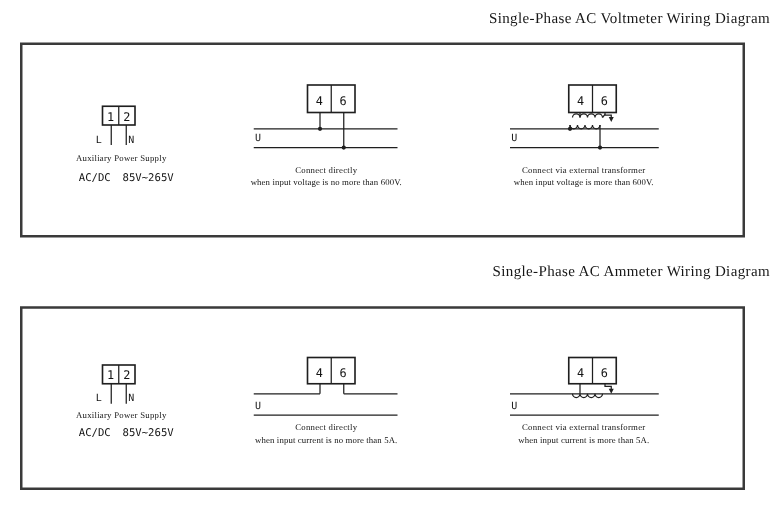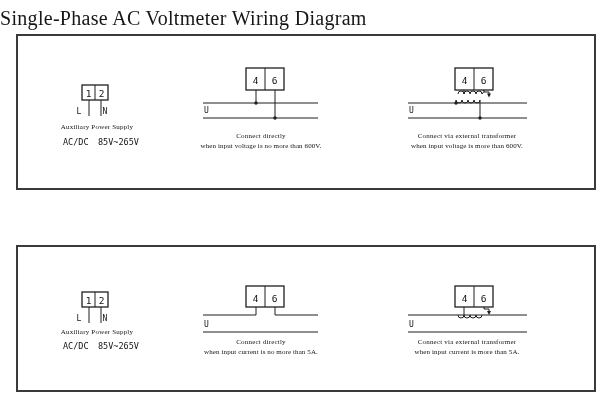--- a/index.html
+++ b/index.html
@@ -1,18 +1,18 @@
 <!DOCTYPE html>
 <html><head>
 <meta charset="utf-8">
 <style>
   html,body{margin:0;padding:0;background:#fff;}
   .page{position:relative;width:616px;height:408px;background:#ffffff;overflow:hidden;
         font-family:"Liberation Serif",serif;color:#111;}
-  .title{position:absolute;left:0;width:616px;text-align:left;font-size:20px;
+  .title{position:absolute;left:0;width:616px;text-align:right;font-size:12px;
          color:#161616;letter-spacing:.3px;}
   .panel{position:absolute;left:16px;width:580px;border:2px solid #3a3a3a;
          background:#fff;box-sizing:border-box;}
   svg.diag{position:absolute;overflow:visible;}
   .wire{stroke:#1f1f1f;stroke-width:1;fill:none;}
   .tbox{stroke:#1f1f1f;stroke-width:1.3;fill:#fff;}
   .dot{fill:#1f1f1f;stroke:none;}
   .arrow{fill:#1f1f1f;stroke:none;}
   text{fill:#141414;}
   .num{font-family:"DejaVu Sans Mono",monospace;font-size:9.5px;text-anchor:middle;}
@@ -90,20 +90,21 @@
       <line class="wire" x1="8" y1="43" x2="127" y2="43"></line>
       <line class="wire" x1="8" y1="58" x2="127" y2="58"></line>
     </g>
     <circle class="dot" cx="56" cy="43" r="1.7"></circle>
     <circle class="dot" cx="80" cy="58" r="1.7"></circle>
     <text class="ulbl" x="9" y="53">U</text>
     <text class="cap" x="67" y="78">Connect via external transformer</text>
     <text class="capw" x="67" y="88">when input voltage is more than 600V.</text>
   </svg>
 
+  <div class="title" style="top:210px">Single-Phase AC Ammeter Wiring Diagram</div>
 
   <div class="panel" style="top:245px;height:147px"></div>
 
   <svg class="diag" style="left:55px;top:287px" width="130" height="75" viewBox="0 0 130 75">
     <g>
       <rect class="tbox" x="27" y="5" width="26" height="15"></rect>
       <line class="wire" x1="40" y1="5" x2="40" y2="20"></line>
       <line class="wire" x1="34" y1="20" x2="34" y2="36"></line>
       <line class="wire" x1="46" y1="20" x2="46" y2="36"></line>
     </g>

